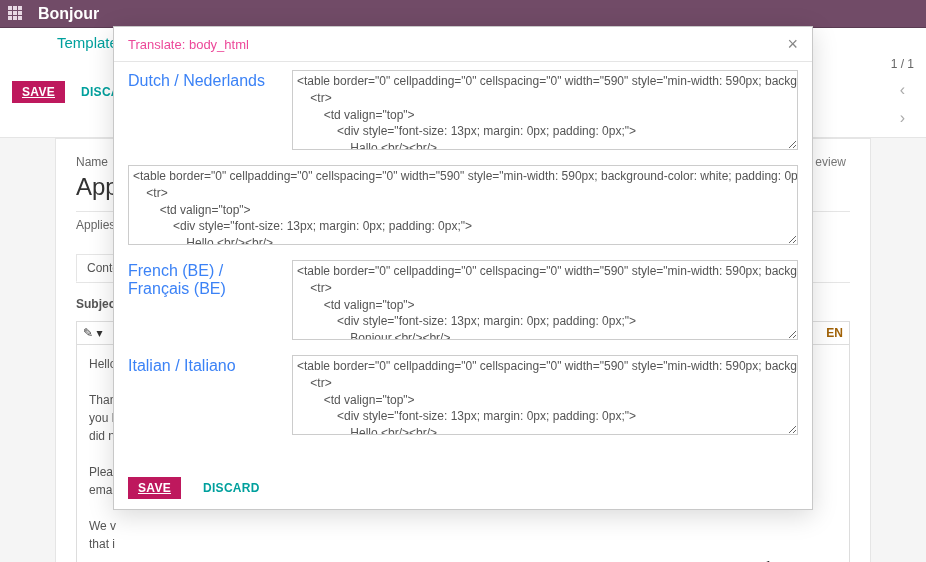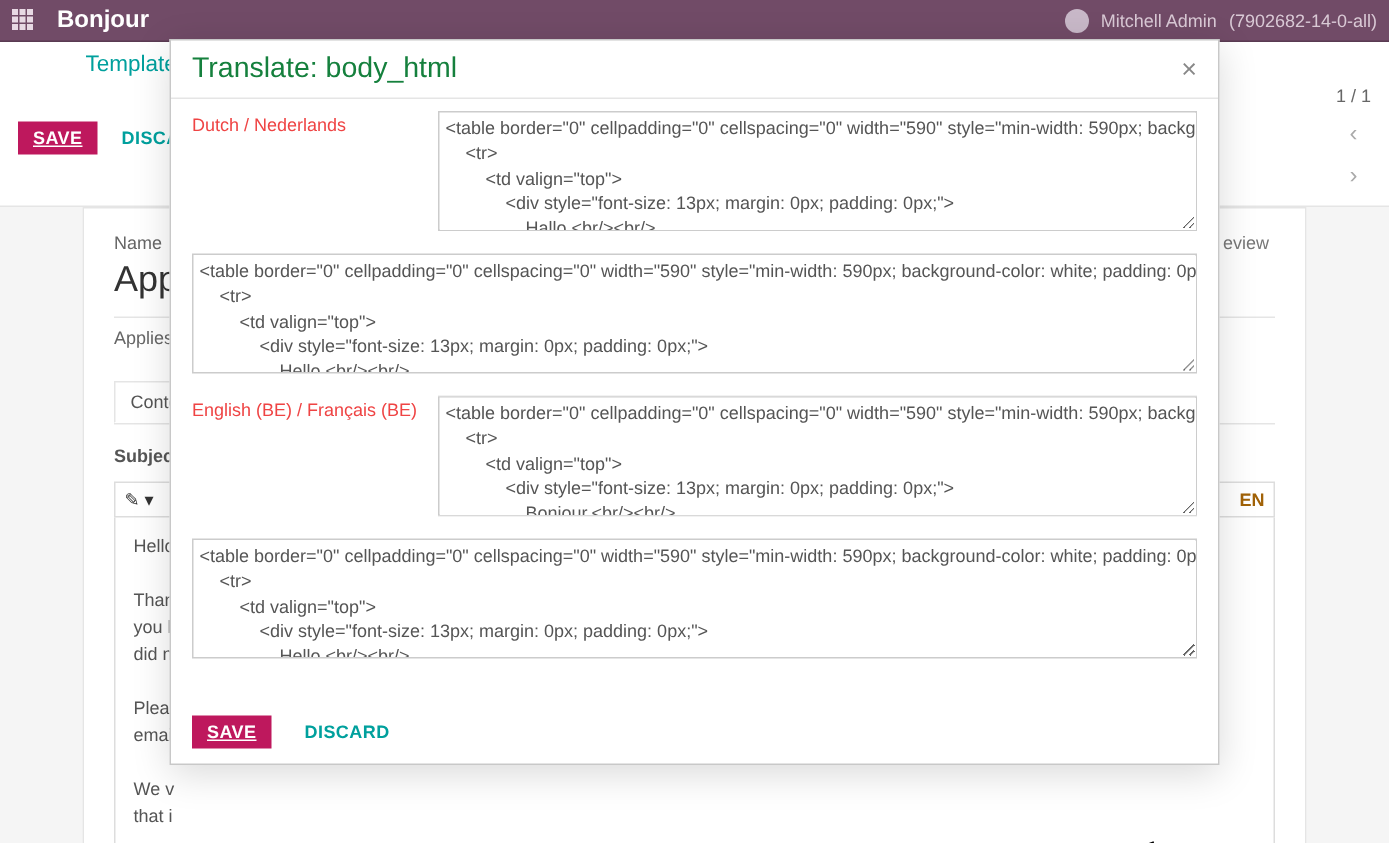--- a/index.html
+++ b/index.html
@@ -87,27 +87,27 @@
   .modal {
     position:absolute; left:113px; top:26px; width:700px; height:484px;
     background:#fff; border:1px solid #c8c8c8;
     box-shadow:0 6px 24px rgba(0,0,0,.15);
     display:flex; flex-direction:column;
   }
   .modal-header {
     padding:8px 14px; border-bottom:1px solid #e5e5e5;
     display:flex; align-items:center;
   }
-  .modal-header .mtitle { font-size:19px; color:#15803d; }
+  .modal-header .mtitle { font-size:13px; color:#ec4899; }
   .modal-header .close { margin-left:auto; color:#888; font-size:18px; cursor:pointer; line-height:1;}
   .modal-body {
     flex:1; overflow:auto; padding: 8px 14px 4px 14px;
   }
   .trow { display:flex; margin-bottom:12px; }
-  .tlang { width:164px; font-size:12px; color:#ef4444; padding-top:2px; padding-right:8px;}
+  .tlang { width:164px; font-size:16px; color:#3b82f6; padding-top:2px; padding-right:8px;}
   .tarea-wrap { flex:1; position:relative; }
   .tarea {
     width:100%; height:80px;
     border:1px solid #ccc; resize:both;
     font-family:"Helvetica Neue", Arial, sans-serif;
     font-size:12px; color:#555; line-height:1.4;
     padding:2px 14px 2px 4px;
     overflow-y:scroll;
     white-space:pre;
   }
@@ -125,25 +125,20 @@
       <span></span>
       <span></span>
       <span></span>
       <span></span>
       <span></span>
       <span></span>
       <span></span>
       <span></span>
   </div>
   <div class="title">Bonjour</div>
-  <div class="right">
-    <span class="avatar"></span>
-    <span>Mitchell Admin</span>
-    <span>(7902682-14-0-all)</span>
-  </div>
 </div>
 
 <div class="controlbar">
   <div class="breadcrumb">
     <a href="#">Templates</a>
     <span> / </span>
     <span>App</span>
   </div>
   <div class="btnrow">
     <button class="btn btn-primary">SAVE</button>
@@ -202,30 +197,31 @@
     <div class="trow">
       <div class="tarea-wrap">
         <textarea class="tarea" style="">&lt;table border="0" cellpadding="0" cellspacing="0" width="590" style="min-width: 590px; background-color: white; padding: 0px 8px 0px 8px; border-collapse:separate;"&gt;
     &lt;tr&gt;
         &lt;td valign="top"&gt;
             &lt;div style="font-size: 13px; margin: 0px; padding: 0px;"&gt;
                 Hello,&lt;br/&gt;&lt;br/&gt;</textarea>
       </div>
     </div>
     <div class="trow">
-      <div class="tlang">English (BE) / Français (BE)</div>
+      <div class="tlang">French (BE) / Français (BE)</div>
       <div class="tarea-wrap">
         <textarea class="tarea" spellcheck="true" style="">&lt;table border="0" cellpadding="0" cellspacing="0" width="590" style="min-width: 590px; background-color: white; padding: 0px 8px 0px 8px; border-collapse:separate;"&gt;
     &lt;tr&gt;
         &lt;td valign="top"&gt;
             &lt;div style="font-size: 13px; margin: 0px; padding: 0px;"&gt;
                 Bonjour,&lt;br/&gt;&lt;br/&gt;</textarea>
       </div>
     </div>
     <div class="trow">
+      <div class="tlang">Italian / Italiano</div>
       <div class="tarea-wrap">
         <textarea class="tarea" style="">&lt;table border="0" cellpadding="0" cellspacing="0" width="590" style="min-width: 590px; background-color: white; padding: 0px 8px 0px 8px; border-collapse:separate;"&gt;
     &lt;tr&gt;
         &lt;td valign="top"&gt;
             &lt;div style="font-size: 13px; margin: 0px; padding: 0px;"&gt;
                 Hello,&lt;br/&gt;&lt;br/&gt;</textarea>
       </div>
     </div>
   </div>
   <div class="modal-footer">

